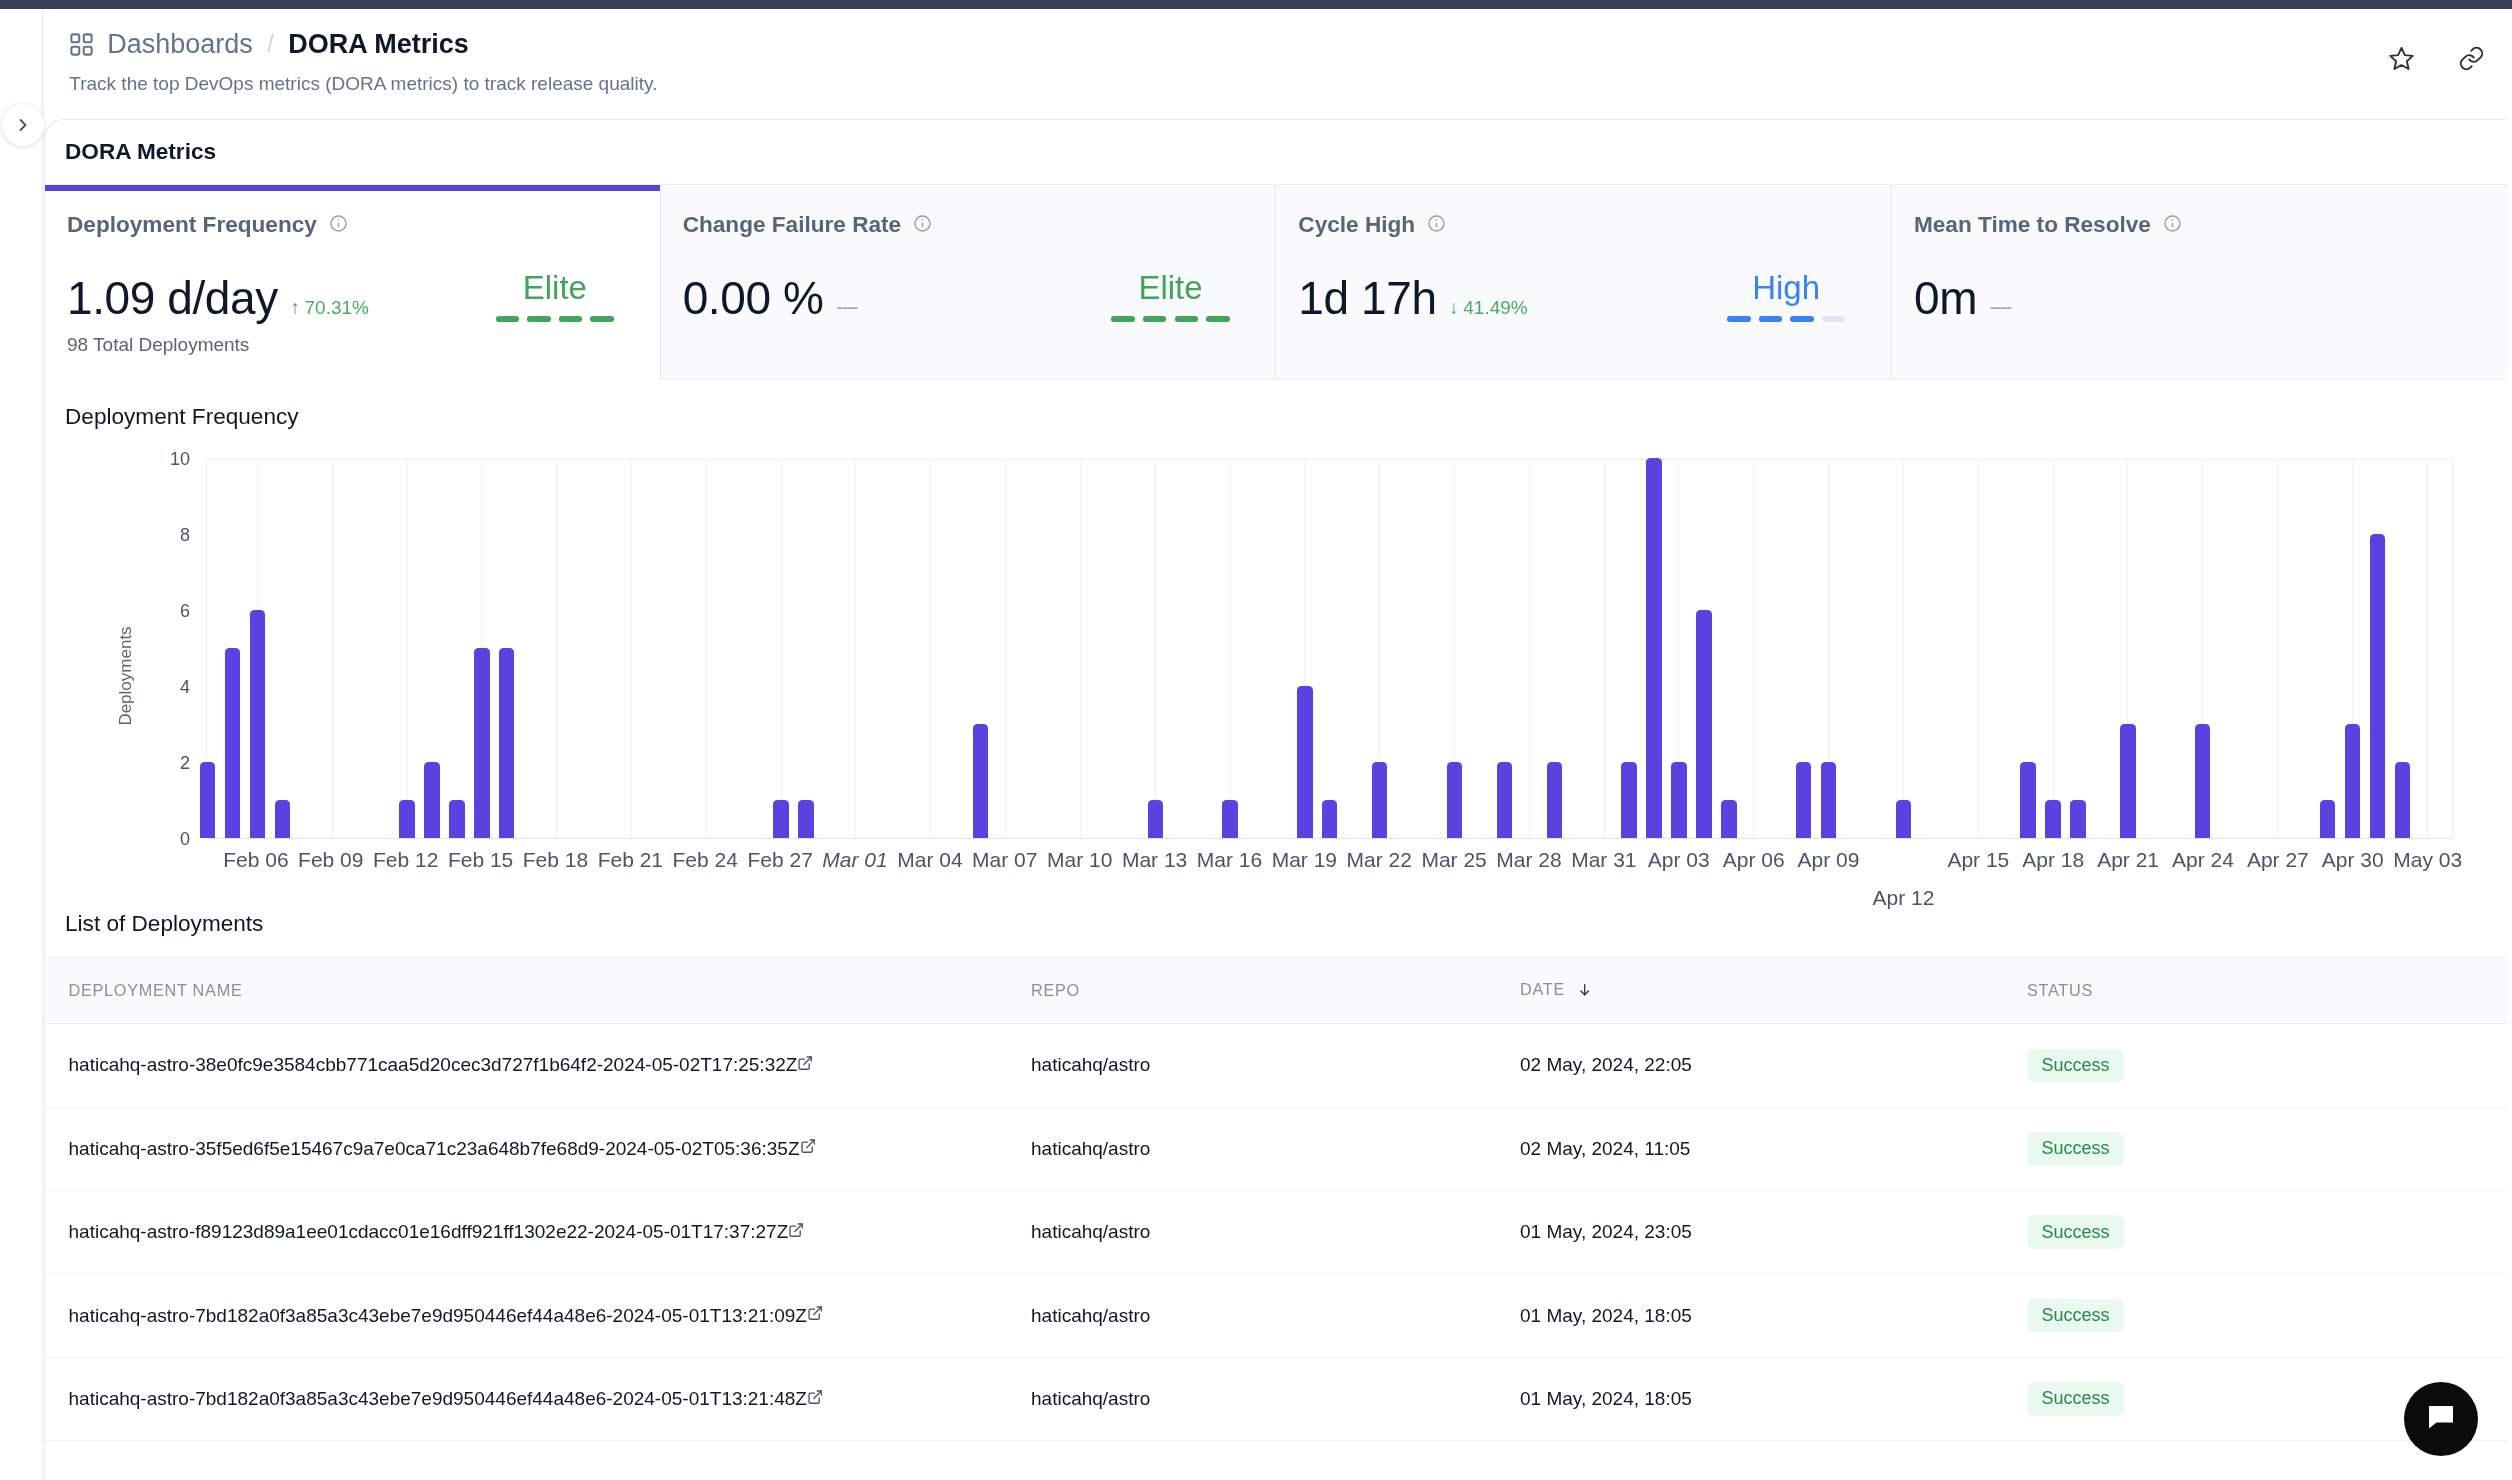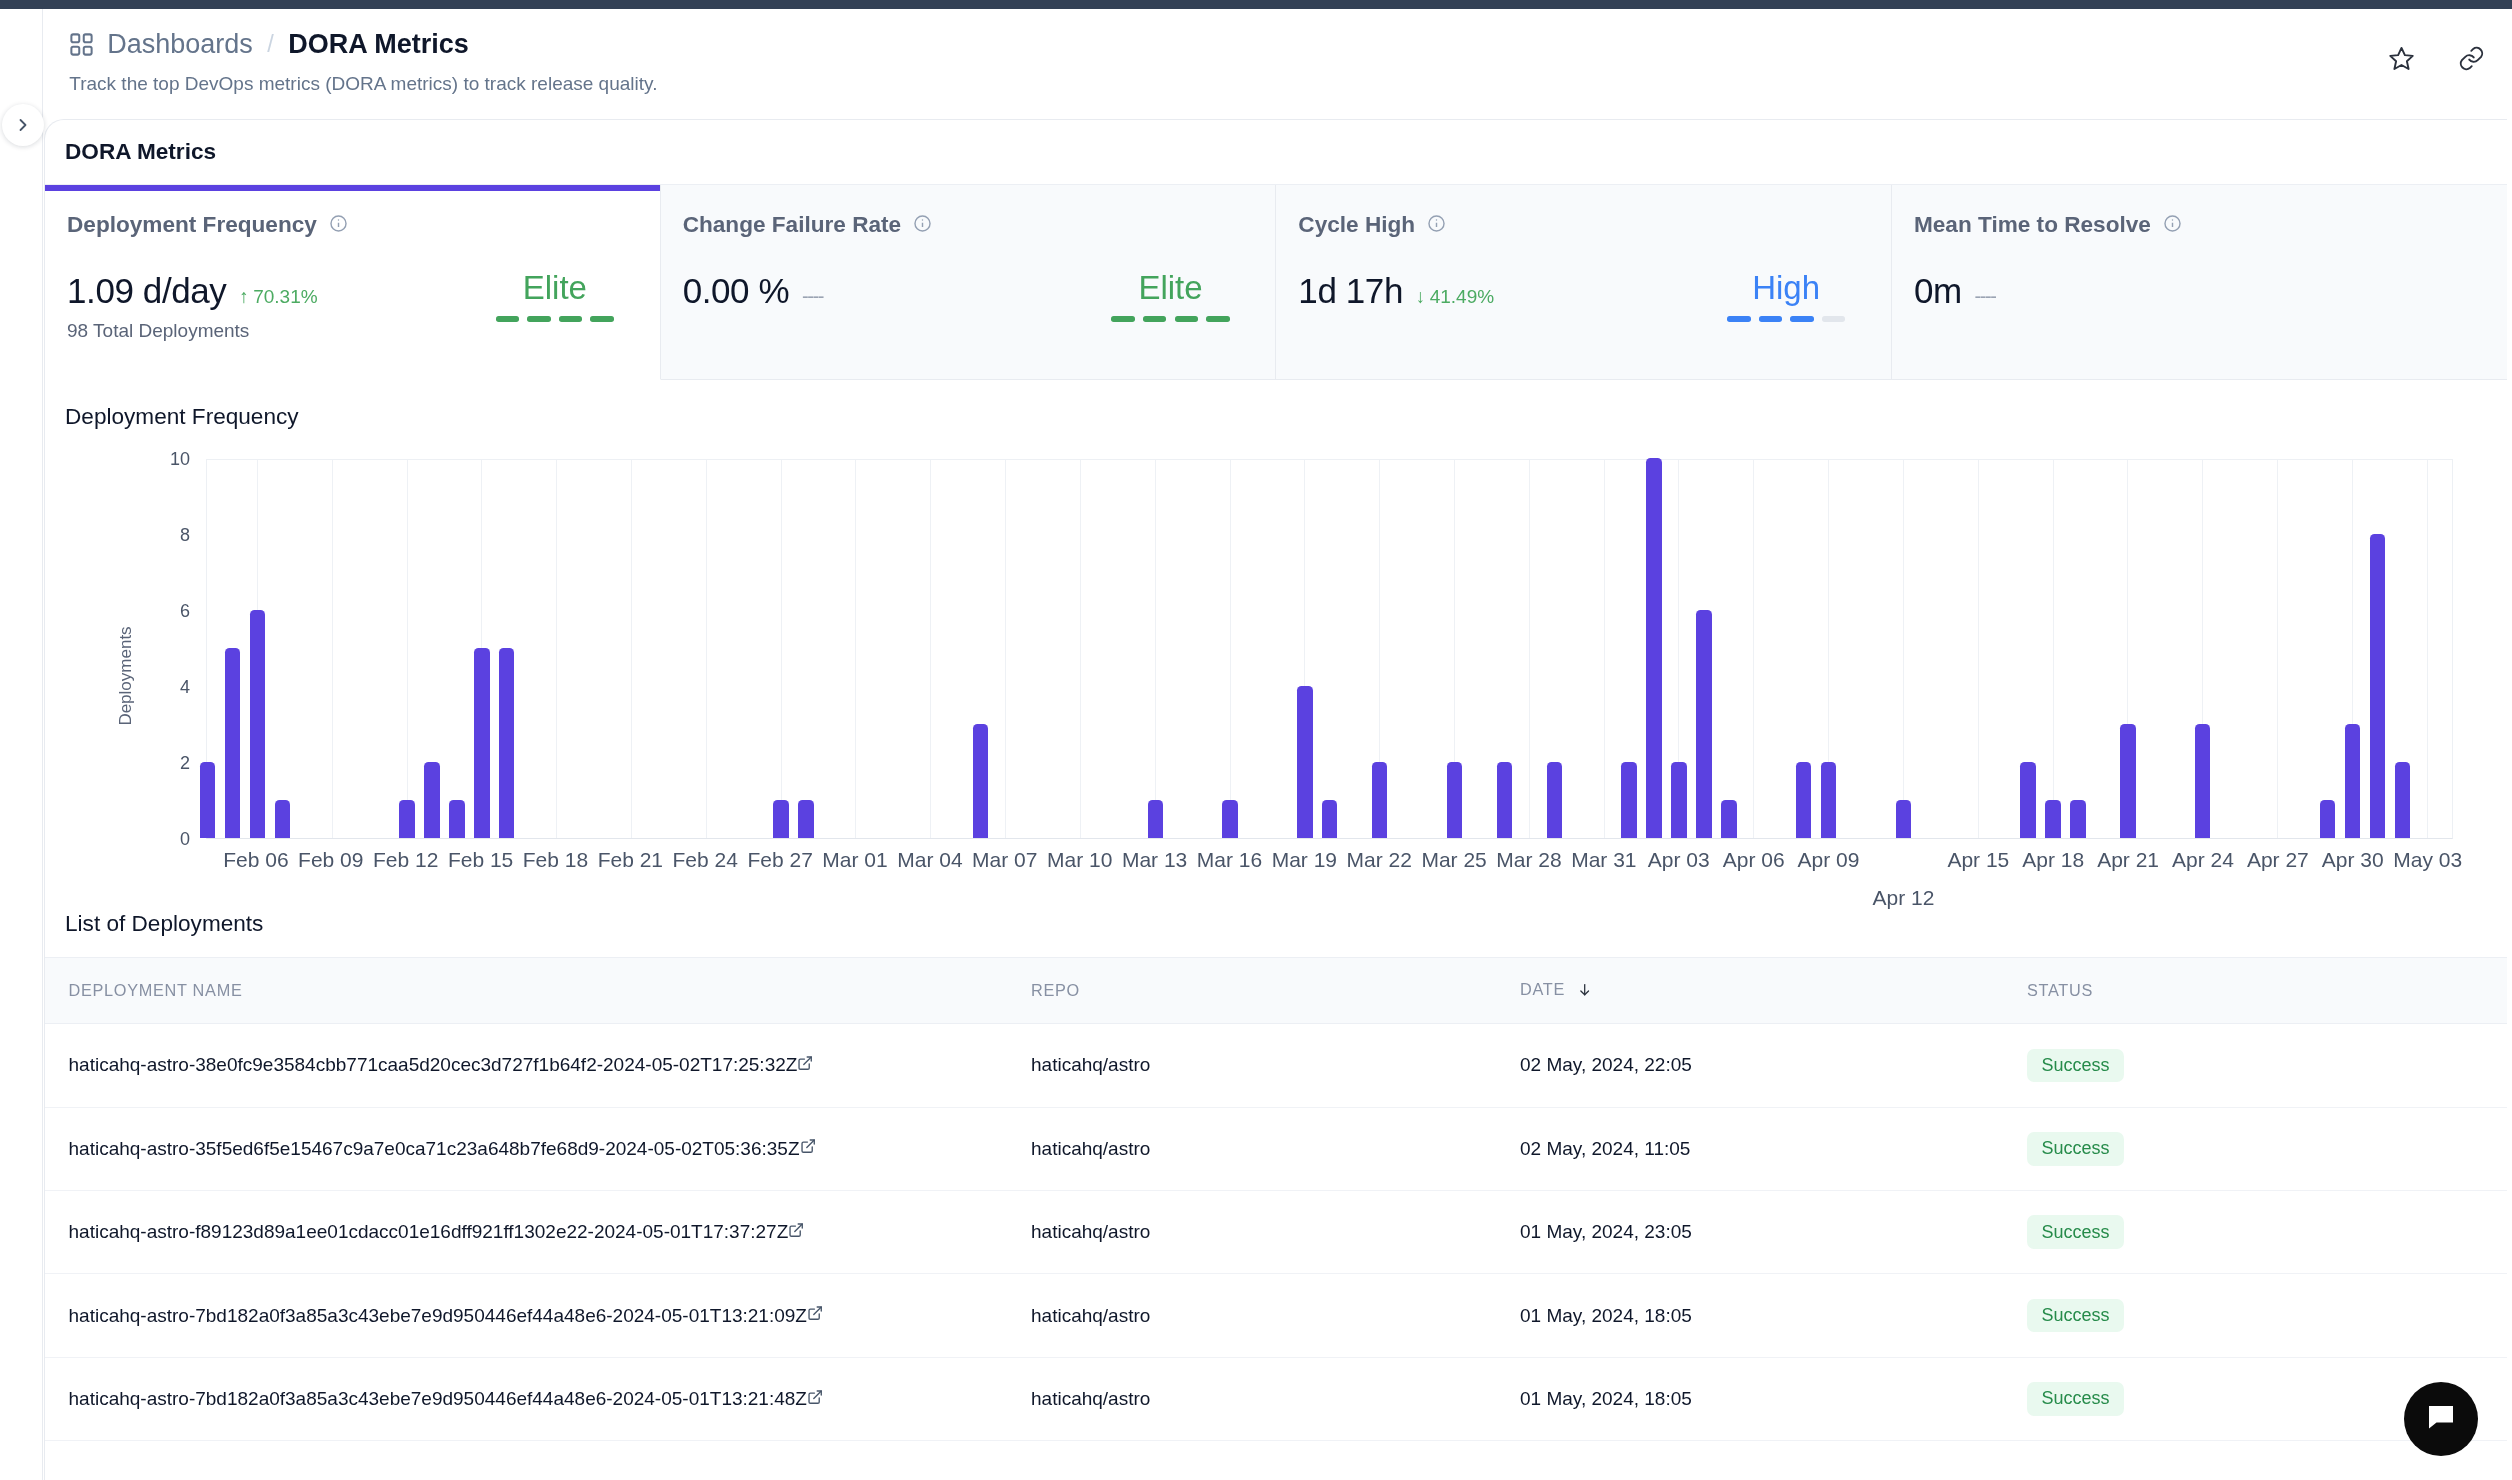--- a/index.html
+++ b/index.html
@@ -85,21 +85,21 @@
   }
   .m-head { display:flex; align-items:center; gap: 11.8px; }
   .m-title { font-size: 22.6px; font-weight: 700; color: #5a6478; }
   .m-info { display:block; }
   .m-body {
     margin-top: 33px; display:flex; align-items:flex-start;
     justify-content: space-between;
   }
   .m-left { display: block; }
   .m-valrow { display:flex; align-items: baseline; gap: 12.7px; }
-  .m-value { font-size: 35px; color: #0f172a; font-weight: 400; letter-spacing: -0.4px;}
+  .m-value { font-size: 46px; color: #0f172a; font-weight: 400; letter-spacing: -0.4px;}
   .m-delta { font-size: 19px; font-weight: 500; display:flex; align-items:center; gap:4.5px;}
   .m-delta.up   { color: #4cab62; }
   .m-delta.down { color: #4cab62; }
   .m-delta.none { color: #9aa3b2; letter-spacing: -1.4px; font-size: 20px;}
   .m-sub { margin-top: 9px; font-size: 19px; color: #5a6478; }
   .m-right { text-align: center; padding-right: 12.7px; min-width: 118px;}
   .m-rating { font-size: 33px; font-weight: 400; line-height: 1.05;}
   .m-rating.elite { color: #43a45c; }
   .m-rating.high  { color: #3b82f6; }
   .m-dashes { margin-top: 10px; display:flex; gap: 8.1px; justify-content:center; }
@@ -436,21 +436,21 @@
         </div>
         <div class="x-ticks" id="xticks">
             <div class="x-tick" style="left: 2.22222%;">Feb 06</div>
             <div class="x-tick" style="left: 5.55556%;">Feb 09</div>
             <div class="x-tick" style="left: 8.88889%;">Feb 12</div>
             <div class="x-tick" style="left: 12.2222%;">Feb 15</div>
             <div class="x-tick" style="left: 15.5556%;">Feb 18</div>
             <div class="x-tick" style="left: 18.8889%;">Feb 21</div>
             <div class="x-tick" style="left: 22.2222%;">Feb 24</div>
             <div class="x-tick" style="left: 25.5556%;">Feb 27</div>
-            <div class="x-tick" style="left: 28.8889%;">Mar 01</div>
+            <div class="x-tick" style="left: 28.8889%; font-style: italic;">Mar 01</div>
             <div class="x-tick" style="left: 32.2222%;">Mar 04</div>
             <div class="x-tick" style="left: 35.5556%;">Mar 07</div>
             <div class="x-tick" style="left: 38.8889%;">Mar 10</div>
             <div class="x-tick" style="left: 42.2222%;">Mar 13</div>
             <div class="x-tick" style="left: 45.5556%;">Mar 16</div>
             <div class="x-tick" style="left: 48.8889%;">Mar 19</div>
             <div class="x-tick" style="left: 52.2222%;">Mar 22</div>
             <div class="x-tick" style="left: 55.5556%;">Mar 25</div>
             <div class="x-tick" style="left: 58.8889%;">Mar 28</div>
             <div class="x-tick" style="left: 62.2222%;">Mar 31</div>

